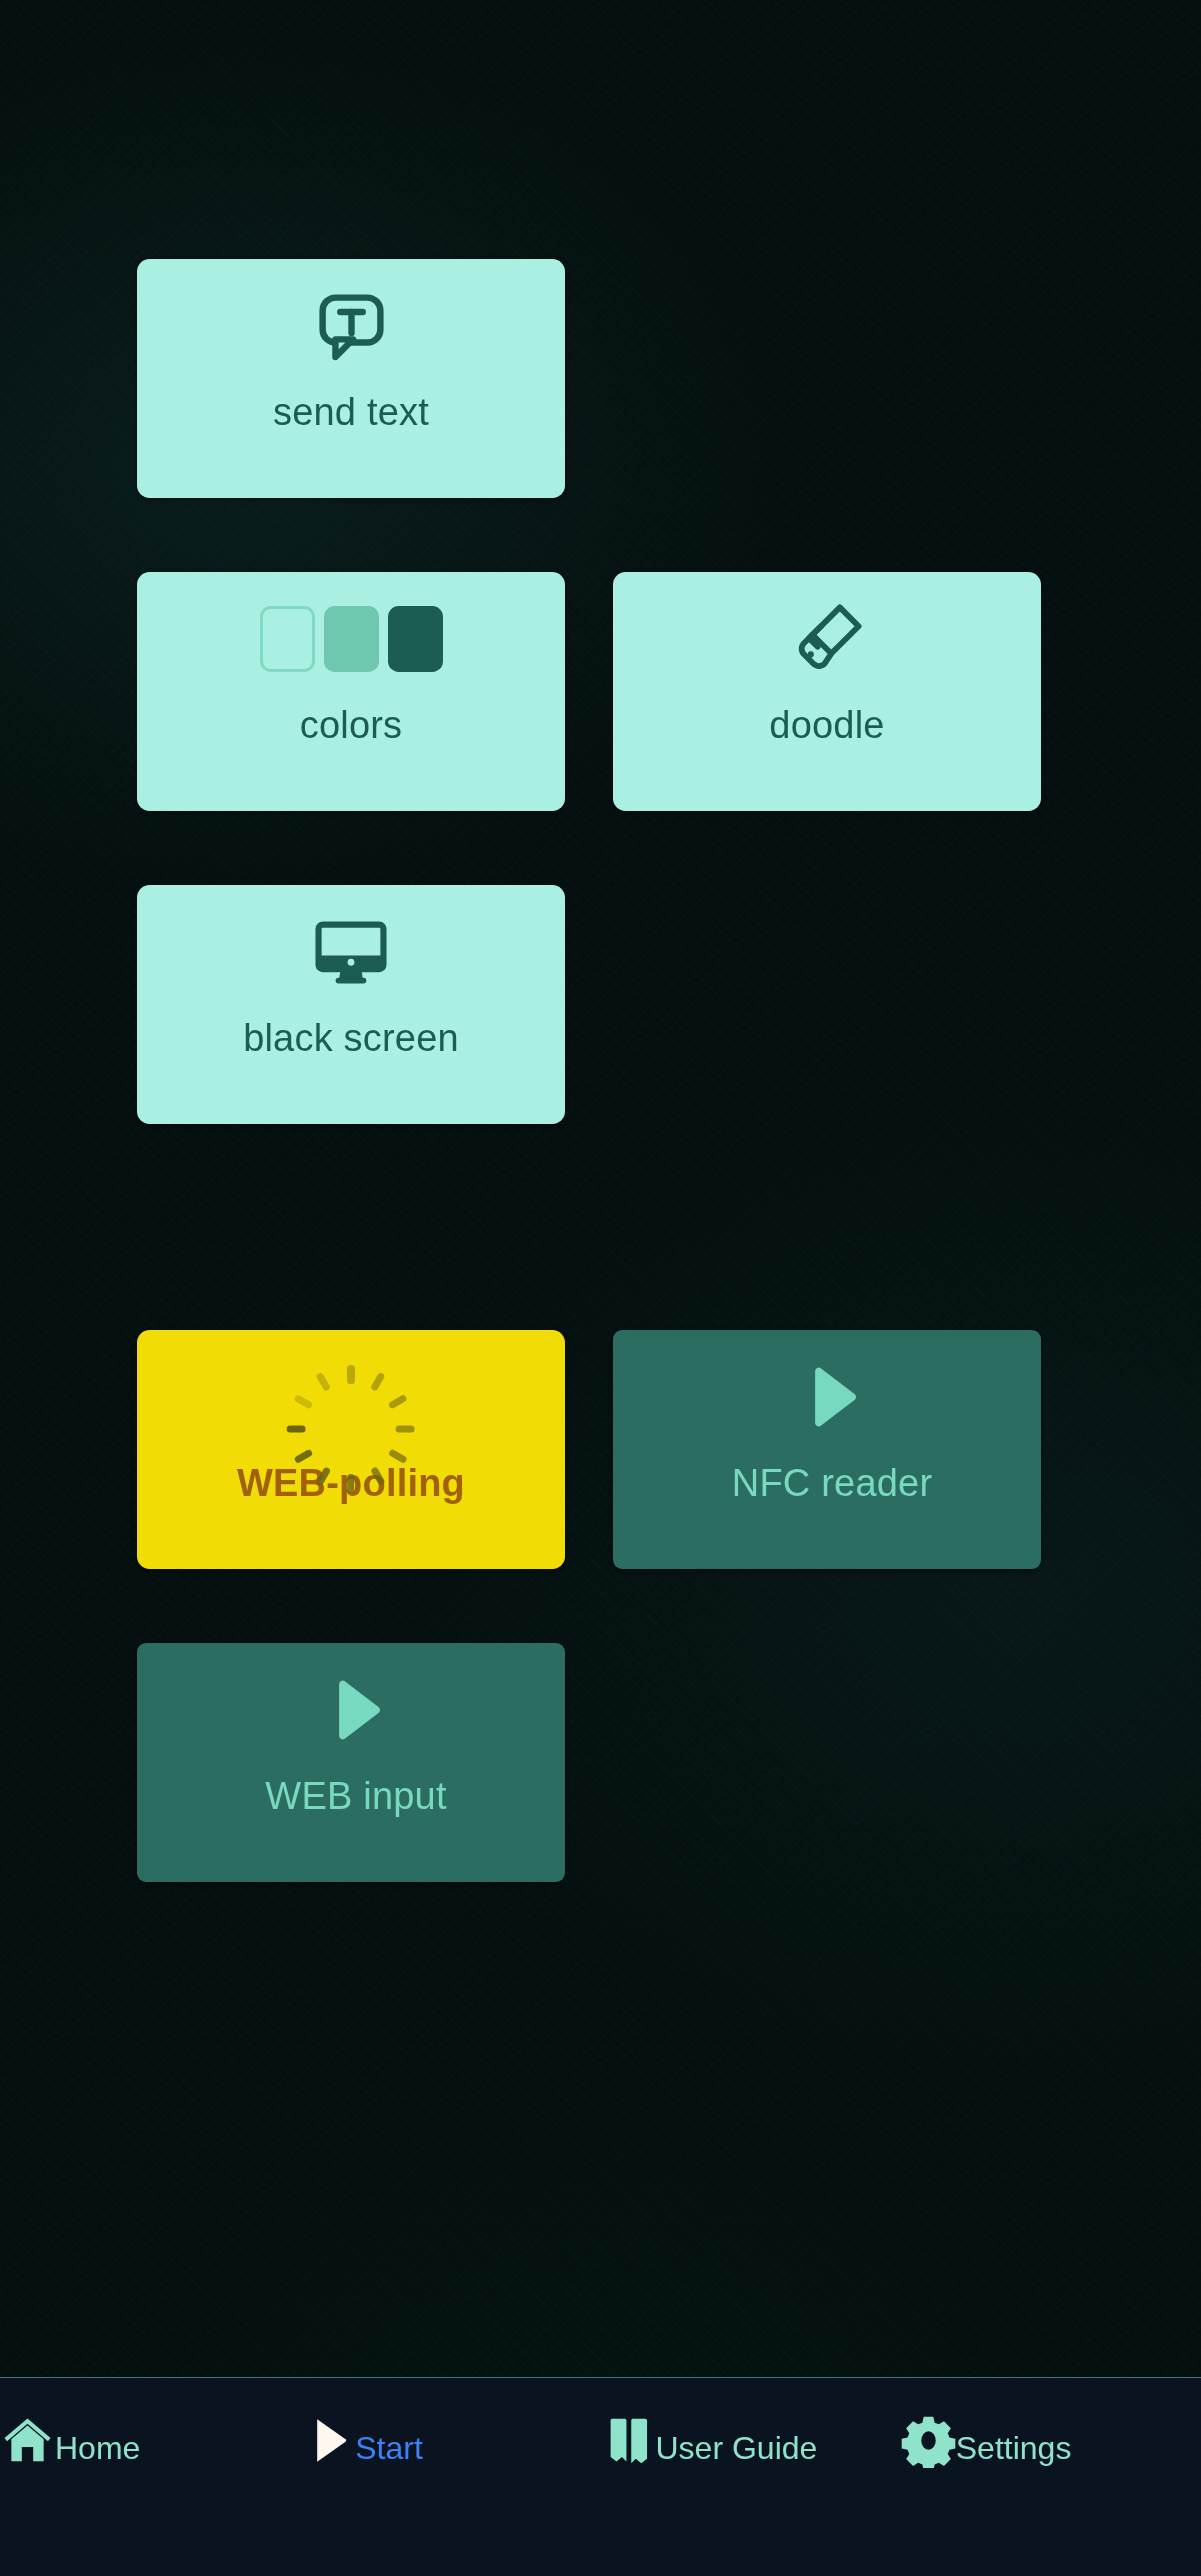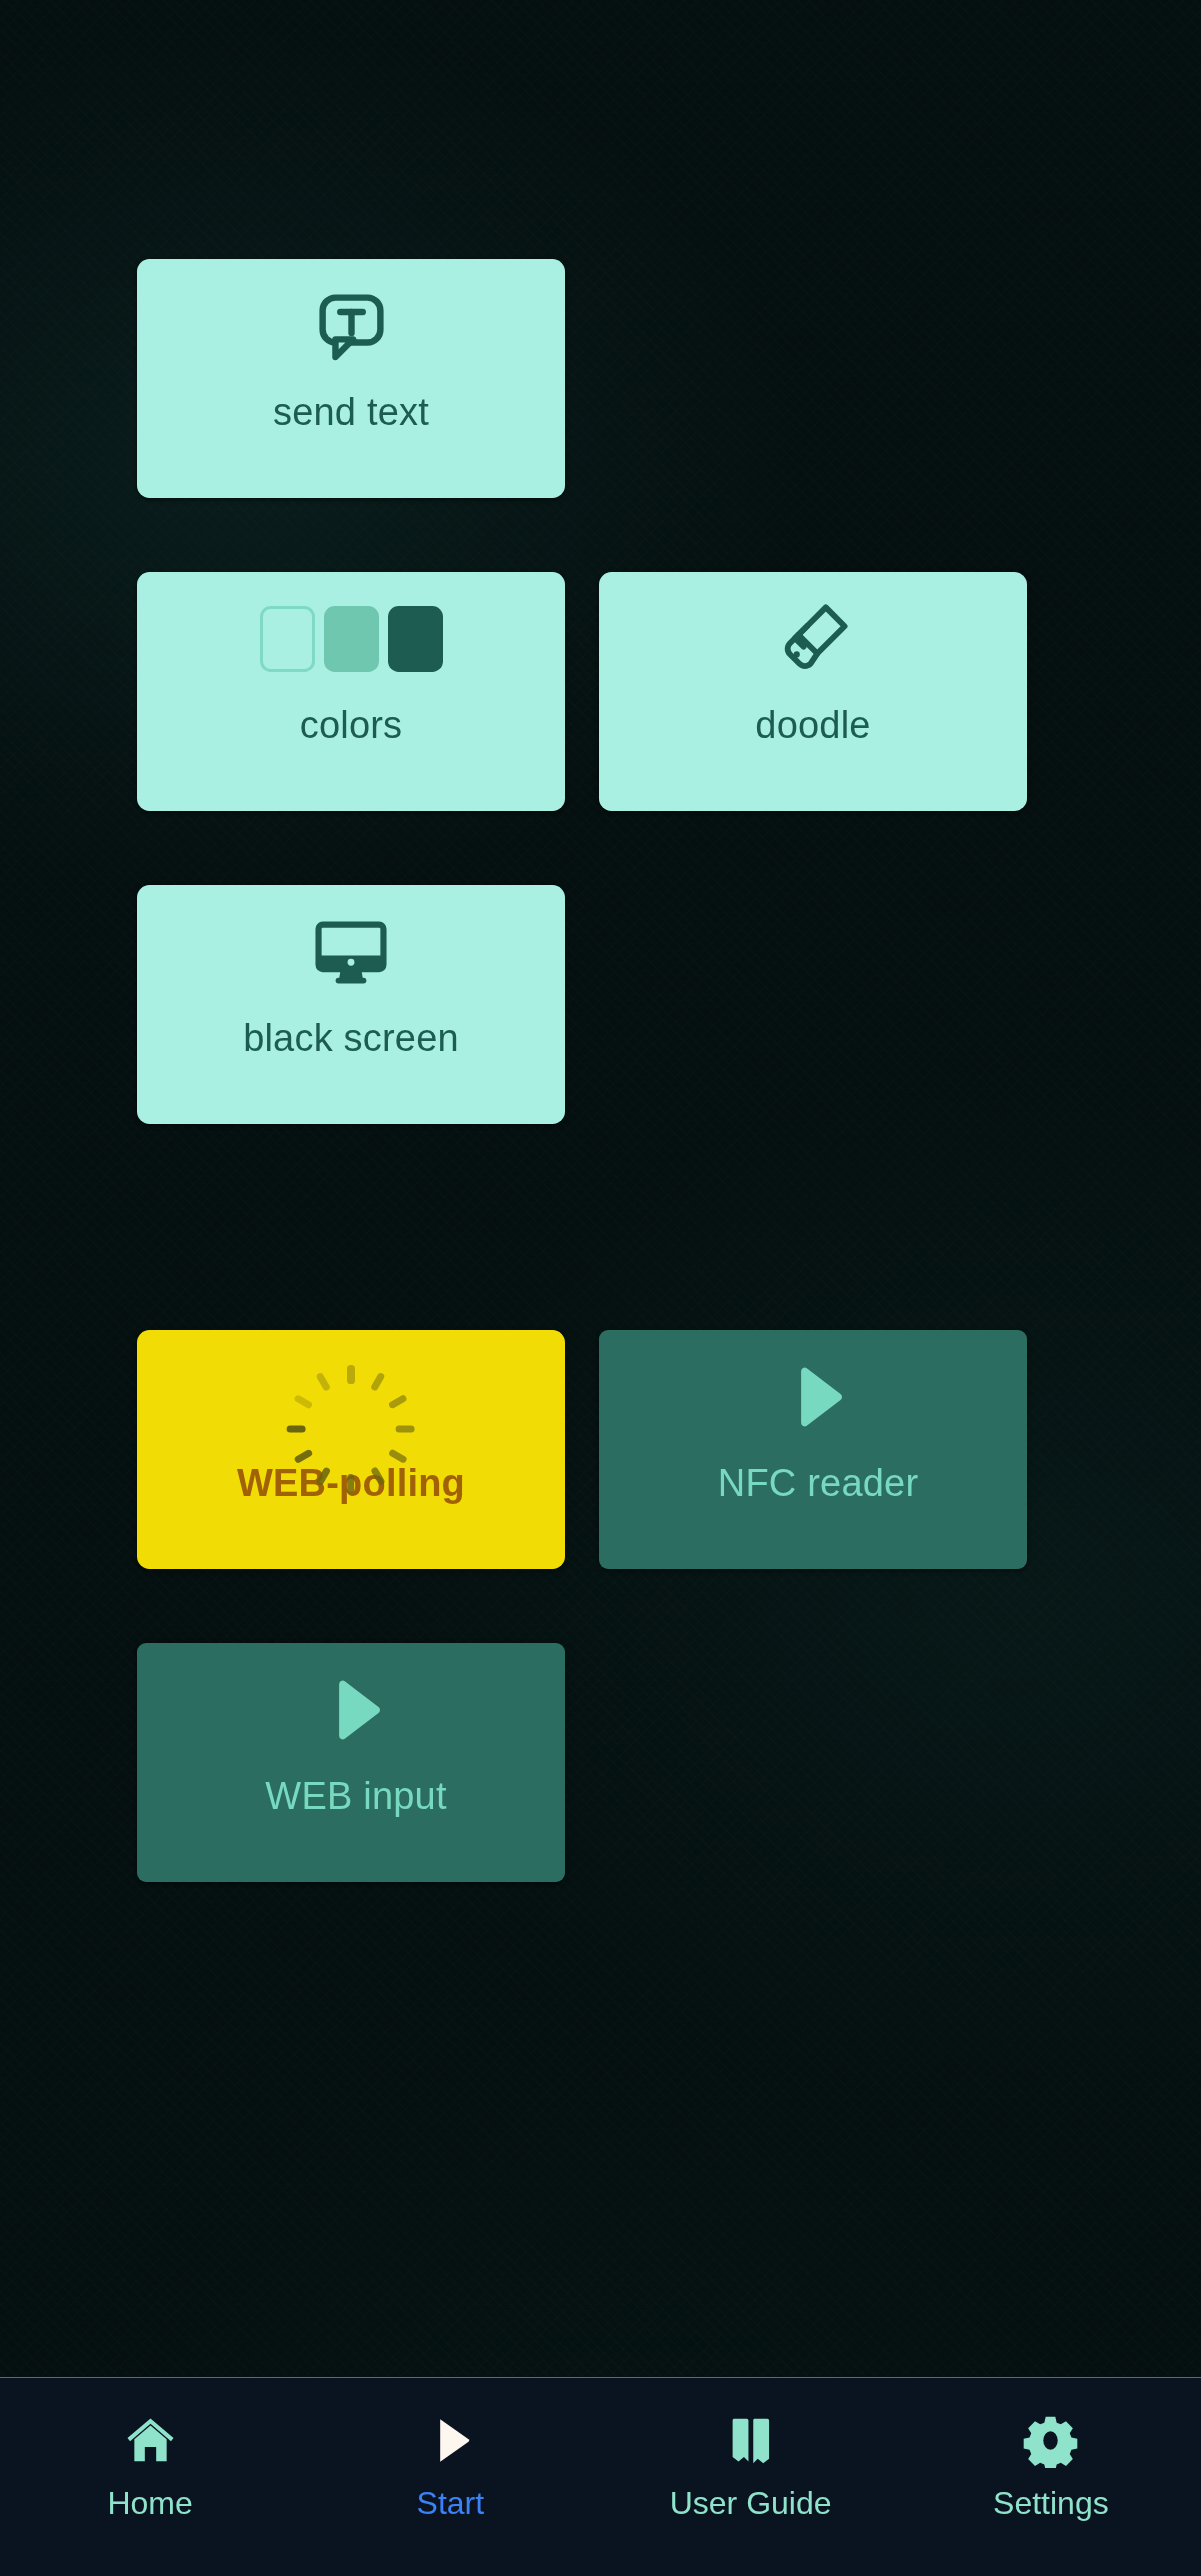--- a/index.html
+++ b/index.html
@@ -37,21 +37,21 @@
   
   #grid {
     position: absolute;
     left: 137px;
     top: 259px;
     width: 928px;
   }
 
   .row {
     display: flex;
-    gap: 34px;
+    gap: 48px;
     margin-bottom: 74px;
   }
   .row.center { justify-content: flex-start; }
 
   .card {
     width: 428px;
     height: 239px;
     border-radius: 12.5px;
     display: flex;
     flex-direction: column;
@@ -96,21 +96,21 @@
     width: 1201px;
     height: 199px;
     background: #0a1420;
     border-top: 1.8px solid #3f7a6f;
     display: flex;
     align-items: flex-start;
   }
   .nav-item {
     flex: 1;
     display: flex;
-    flex-direction: column;
+    flex-direction: row;
     align-items: center;
     padding-top: 34px;
     cursor: pointer;
   }
   .nav-icon { height: 57px; display:flex; align-items:center; justify-content:center; }
   .nav-label {
     margin-top: 16px;
     font-size: 32px;
     color: #8fe3ca;
   }

